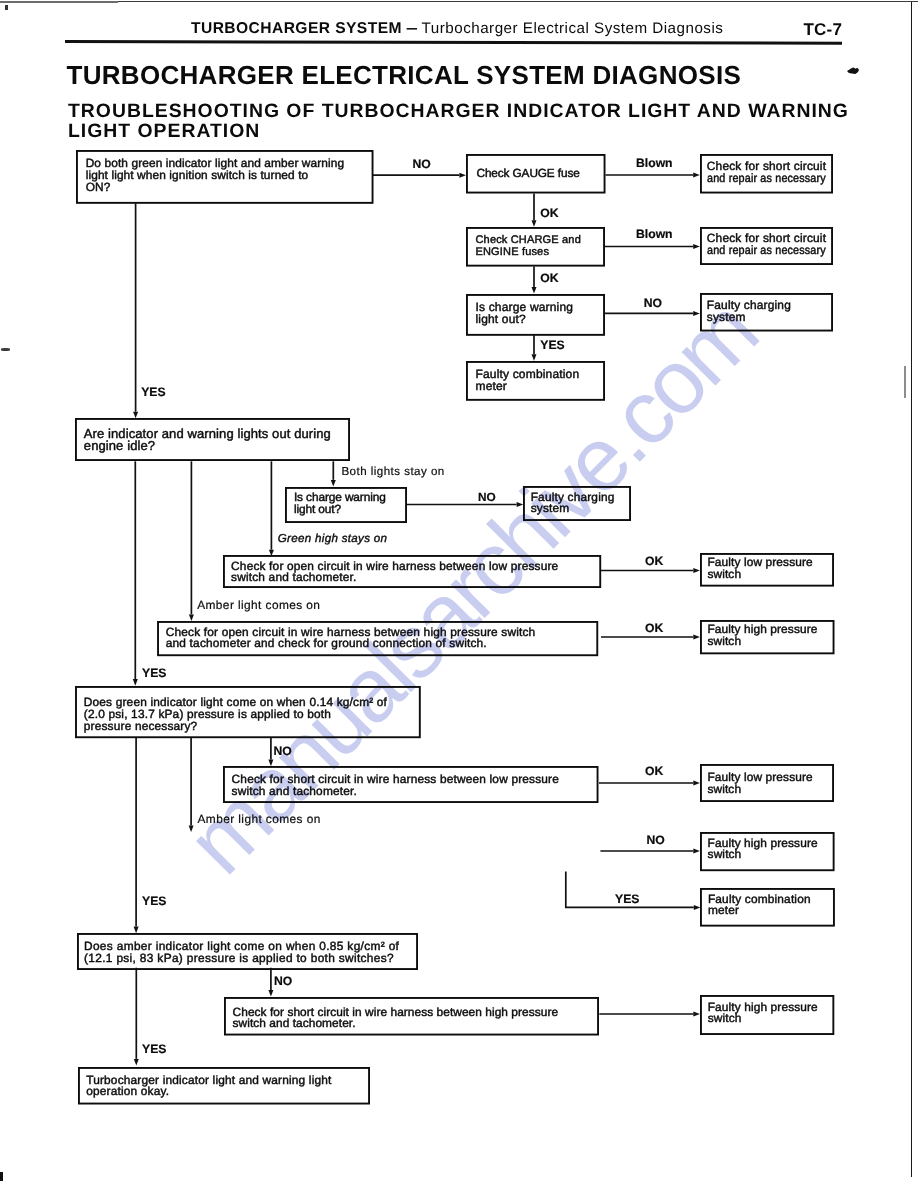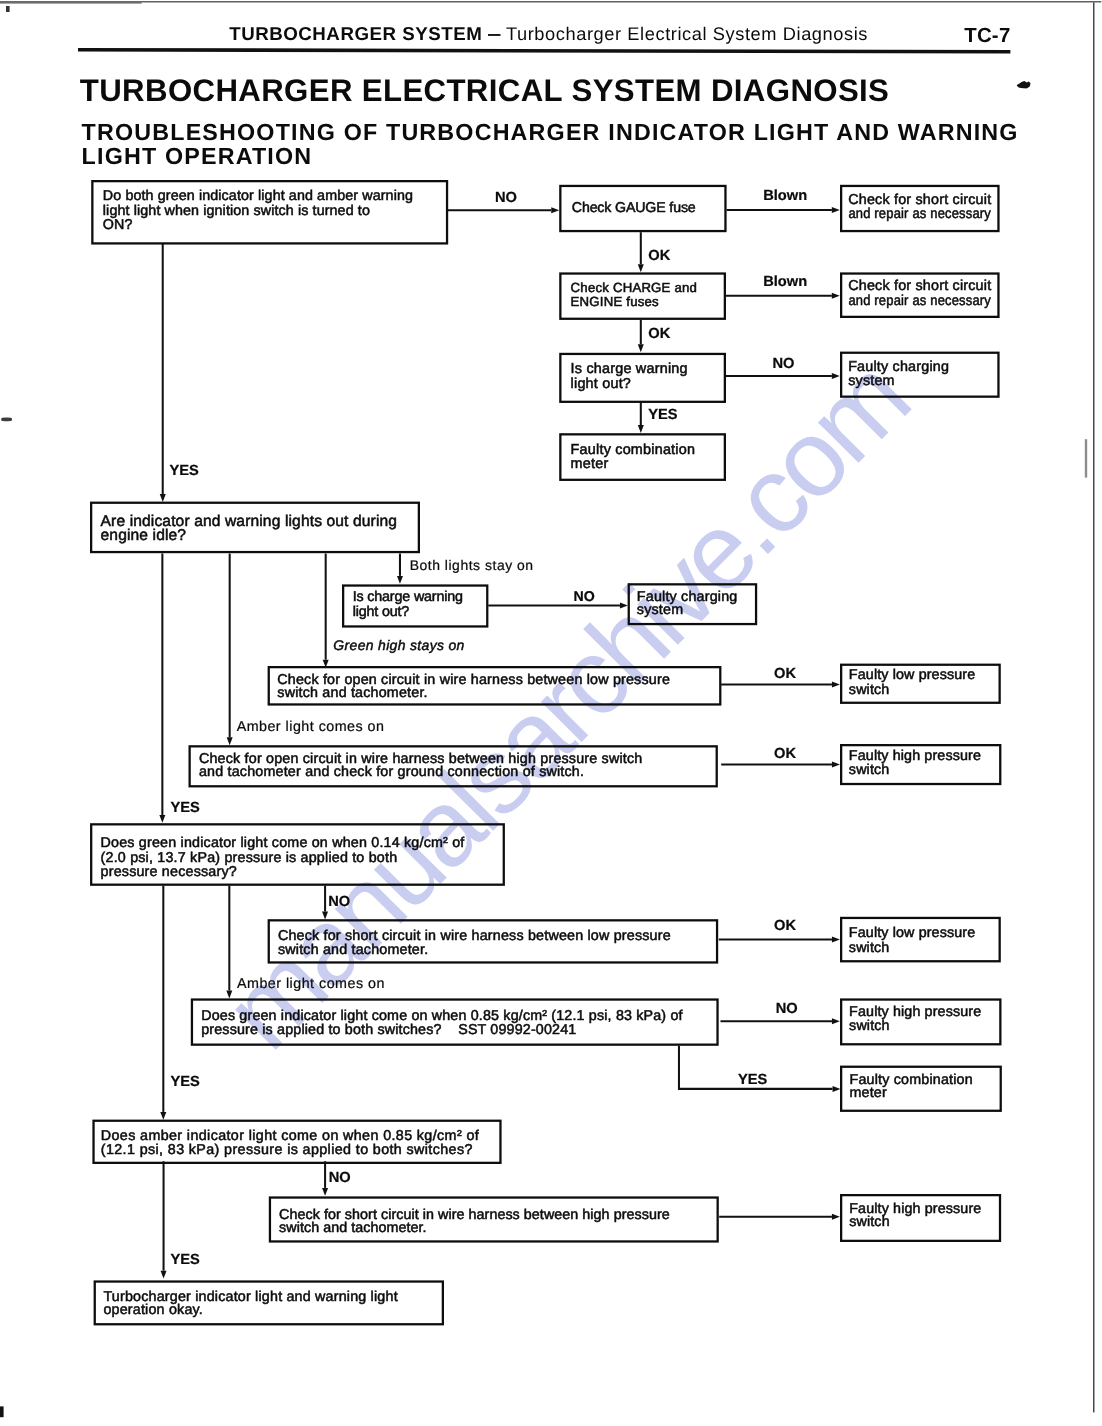--- a/index.html
+++ b/index.html
@@ -272,26 +272,20 @@
       <svg class="bd" width="375.5" height="37.0" viewBox="0 0 375.5 37.0">
         <rect x="0.95" y="0.95" width="373.60" height="35.10" fill="none" stroke="#0d0d0d" stroke-width="1.9"></rect>
       </svg>
       <div class="t" style="left:8.3px;top:8.0px;font-size:11.9px;line-height:11.6px;letter-spacing:0.17px;"><div><span>Check for short circuit in wire harness between low pressure</span></div><div><span>switch and tachometer.</span></div></div>
     </div>
 <div class="fbox" style="left:699.9px;top:763.9px;width:134.0px;height:38.0px;">
       <svg class="bd" width="134.0" height="38.0" viewBox="0 0 134.0 38.0">
         <rect x="0.95" y="0.95" width="132.10" height="36.10" fill="none" stroke="#0d0d0d" stroke-width="1.9"></rect>
       </svg>
       <div class="t" style="left:7.5px;top:8.5px;font-size:11.9px;line-height:11.6px;letter-spacing:0.12px;"><div><span>Faulty low pressure</span></div><div><span>switch</span></div></div>
-    </div>
-<div class="fbox" style="left:159.2px;top:832.0px;width:439.9px;height:39.5px;">
-      <svg class="bd" width="439.9" height="39.5" viewBox="0 0 439.9 39.5">
-        <rect x="0.95" y="0.95" width="438.00" height="37.60" fill="none" stroke="#0d0d0d" stroke-width="1.9"></rect>
-      </svg>
-      <div class="t" style="left:8.5px;top:8.7px;font-size:11.9px;line-height:11.9px;letter-spacing:0.145px;"><div><span>Does green indicator light come on when 0.85 kg/cm² (12.1 psi, 83 kPa) of</span></div><div><span>pressure is applied to both switches?    SST 09992-00241</span></div></div>
     </div>
 <div class="fbox" style="left:700.1px;top:831.5px;width:134.6px;height:39.2px;">
       <svg class="bd" width="134.6" height="39.2" viewBox="0 0 134.6 39.2">
         <rect x="0.95" y="0.95" width="132.70" height="37.30" fill="none" stroke="#0d0d0d" stroke-width="1.9"></rect>
       </svg>
       <div class="t" style="left:7.5px;top:6.0px;font-size:11.9px;line-height:11.6px;letter-spacing:0.12px;"><div><span>Faulty high pressure</span></div><div><span>switch</span></div></div>
     </div>
 <div class="fbox" style="left:700.4px;top:887.5px;width:134.9px;height:38.6px;">
       <svg class="bd" width="134.9" height="38.6" viewBox="0 0 134.9 38.6">
         <rect x="0.95" y="0.95" width="133.00" height="36.70" fill="none" stroke="#0d0d0d" stroke-width="1.9"></rect>

